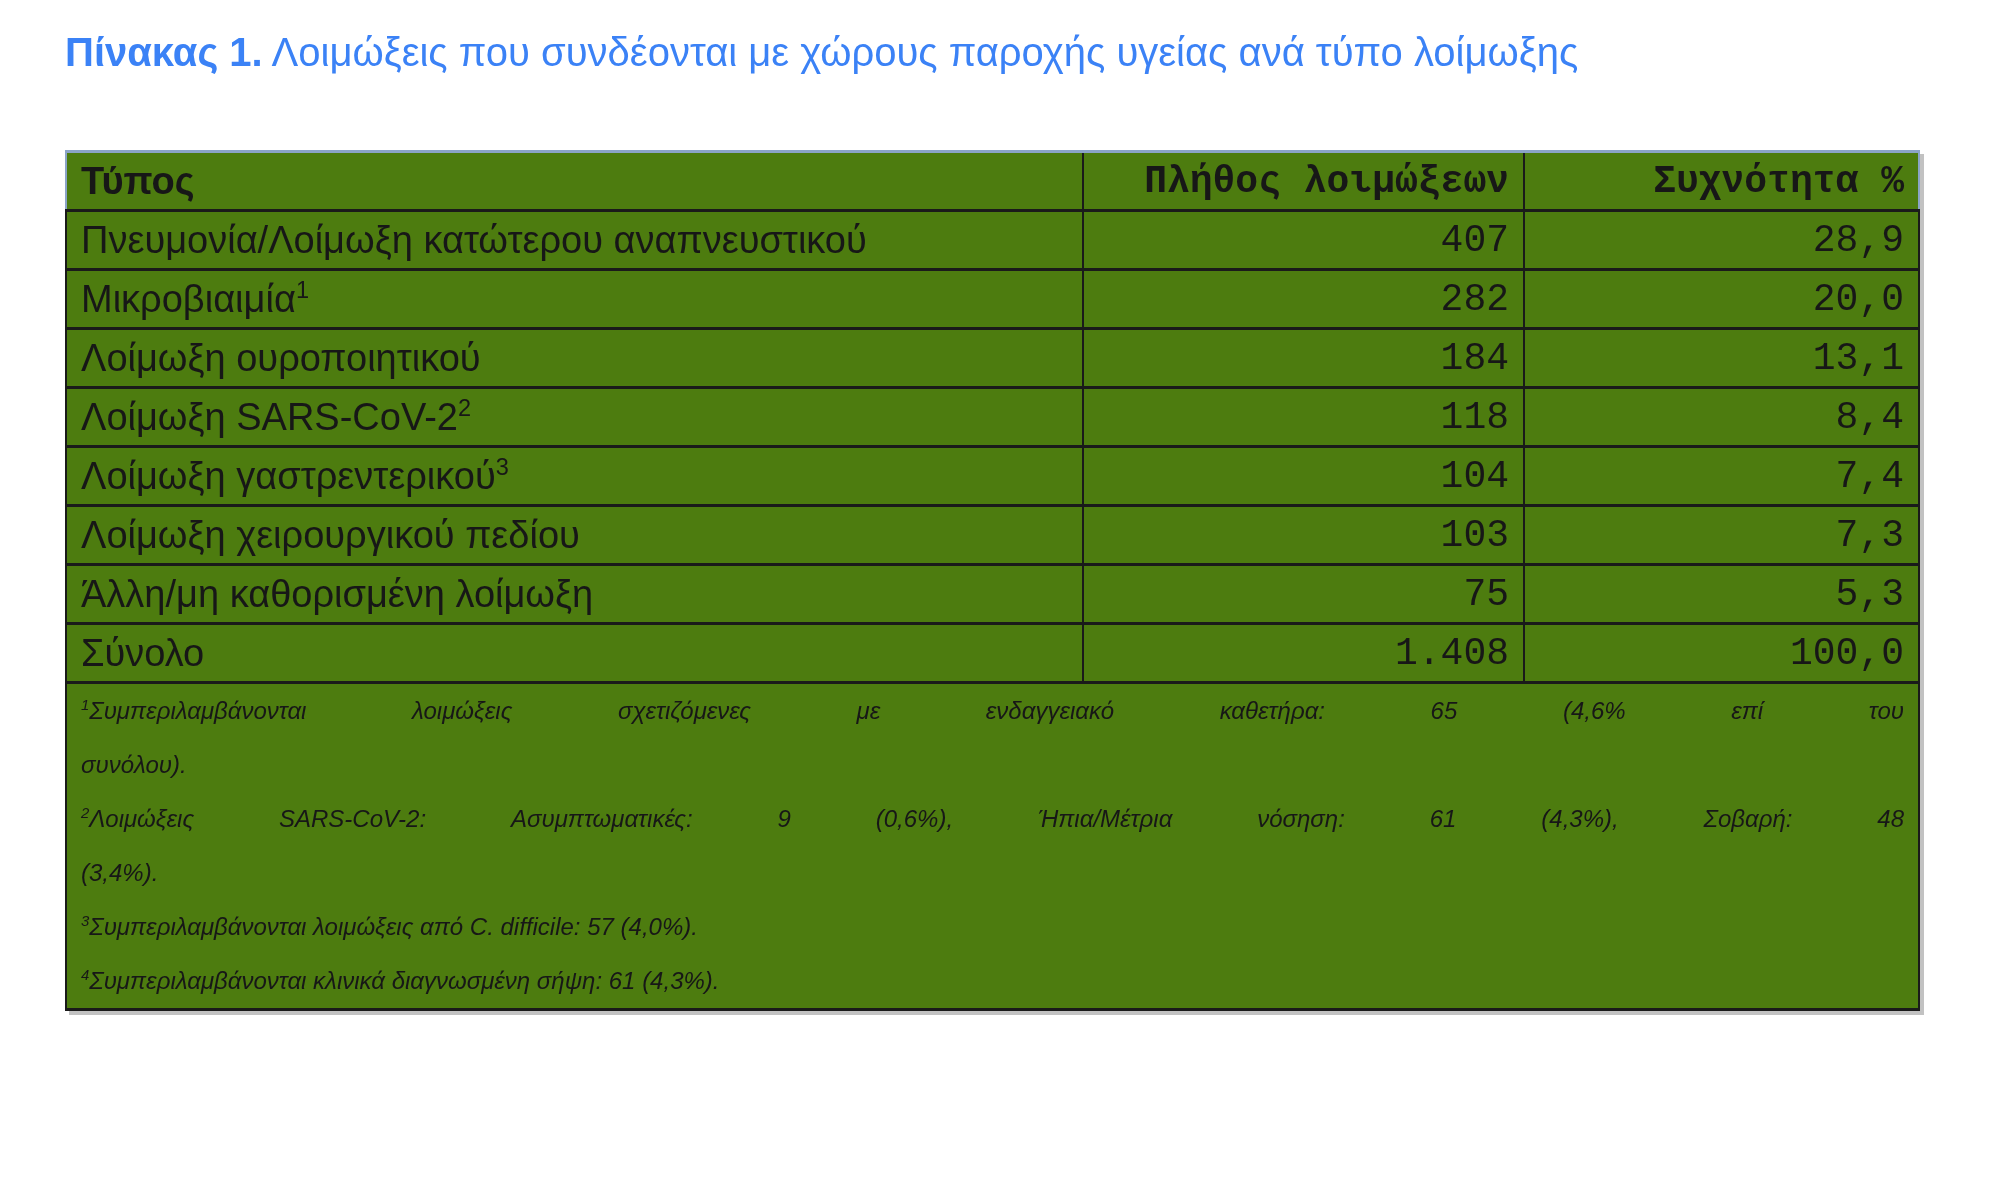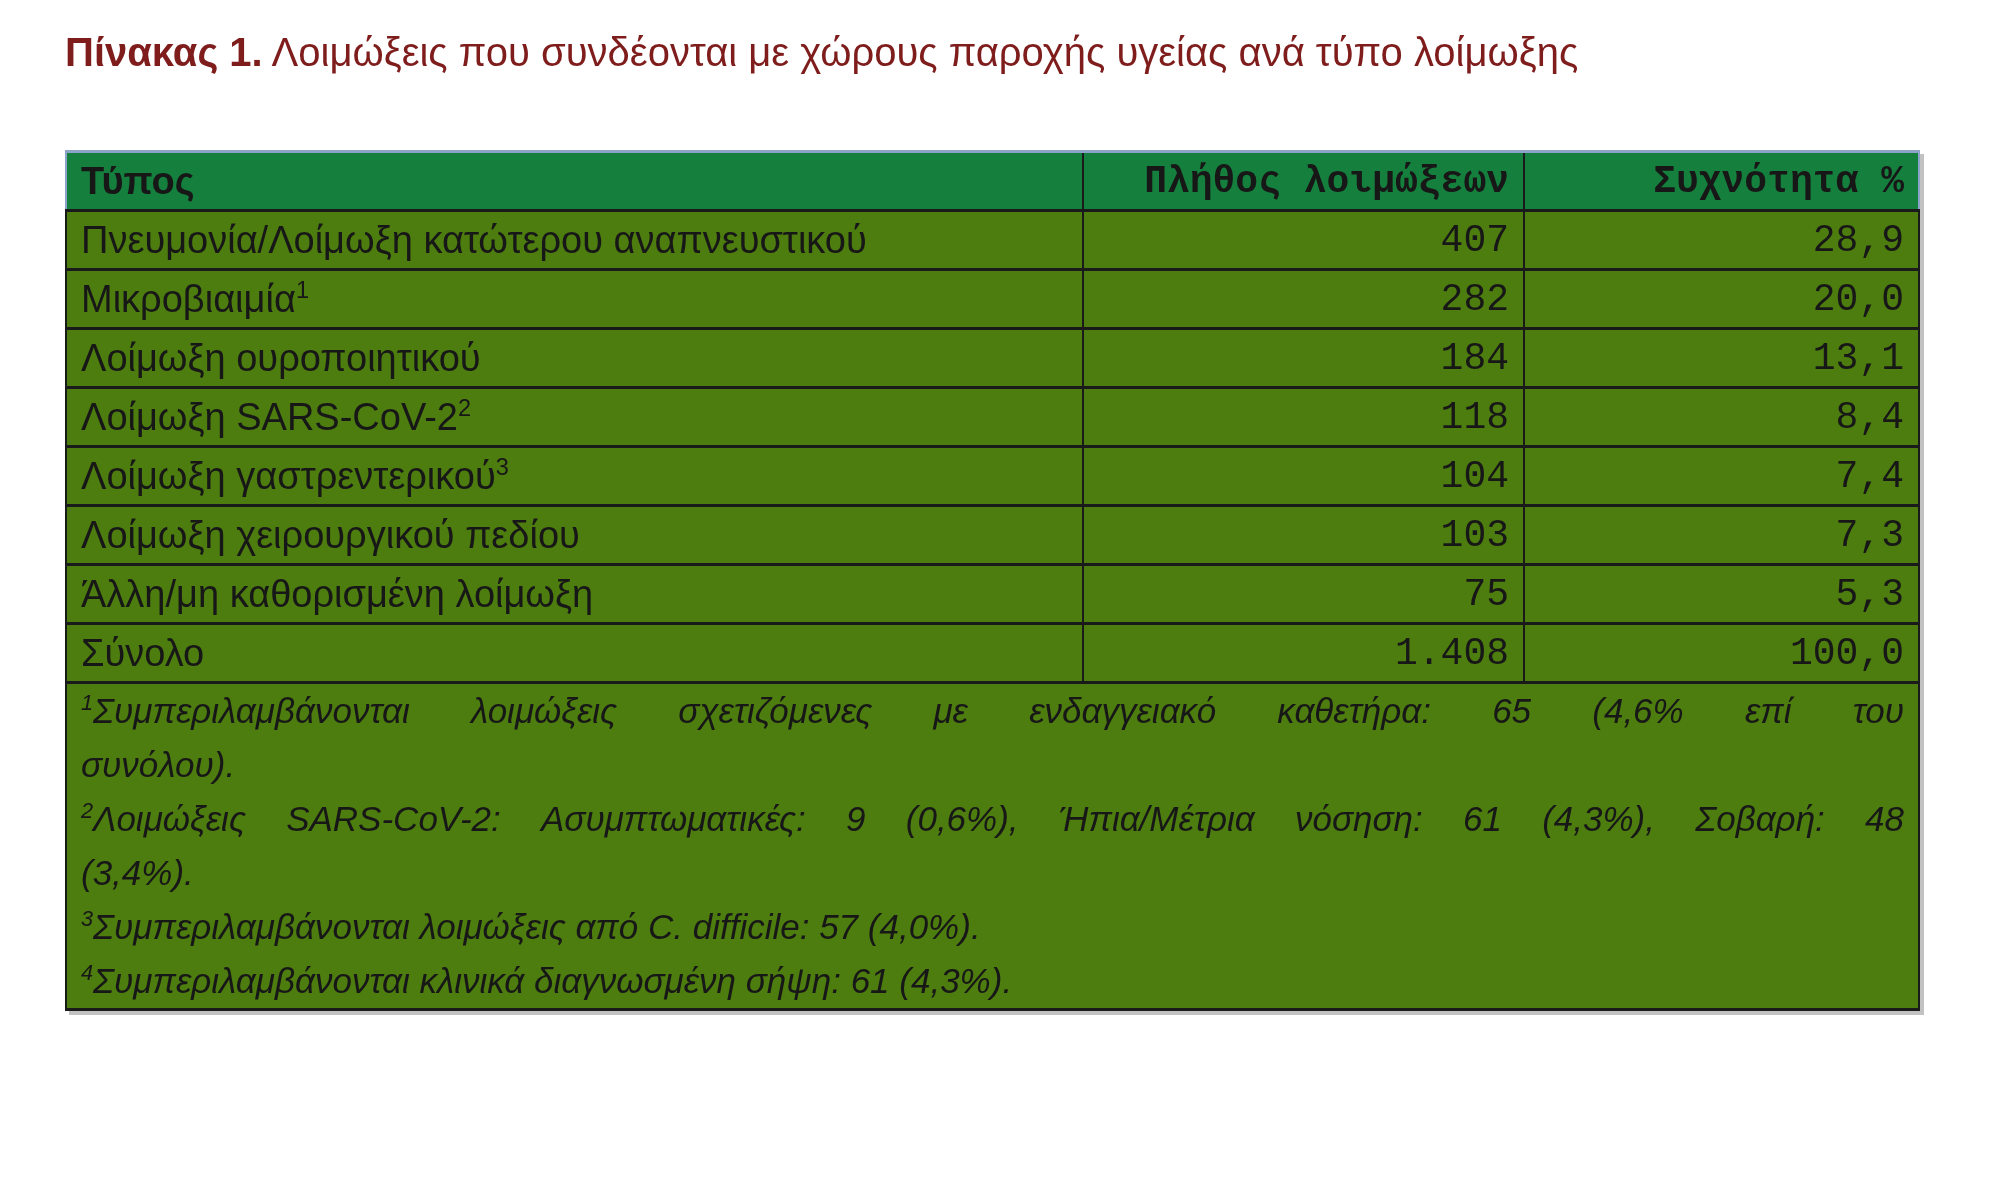--- a/index.html
+++ b/index.html
@@ -11,21 +11,21 @@
     font-family: "Liberation Sans", sans-serif;
     color: #171717;
   }
 
   
   .doc-title {
     position: absolute;
     left: 65px; top: 26px;
     font-size: 40px;
     line-height: 52px;
-    color: #7f1d1d;
+    color: #3b82f6;
     white-space: nowrap;
   }
   .doc-title .t-label { font-weight: bold; }
 
   
   table.infections {
     position: absolute;
     left: 65px; top: 150px;
     width: 1853px;
     border-collapse: collapse;
@@ -37,38 +37,38 @@
     border-top: 3px solid #1a1a1a;
     border-bottom: 3px solid #1a1a1a;
     border-left: 2px solid #1a1a1a;
     border-right: 2px solid #1a1a1a;
     background: #4d7c0f;
     padding: 0 14px;
     height: 56px;
     overflow: hidden;
   }
   table.infections thead th {
-    background: #15803d;
+    background: #4d7c0f;
     font-weight: bold;
     border-top: 3px solid #8ba4c7;
   }
   table.infections thead th:first-child { border-left-color: #8ba4c7; }
   table.infections thead th:last-child  { border-right-color: #8ba4c7; margin-left: 32px; }
 
   th.c-type, td.c-type { text-align: left; }
   th.c-num,  td.c-num  { text-align: right; font-family: Liberation Mono, monospace; }
   sup { font-size: 0.62em; line-height: 0; }
 
   
   td.footnotes-cell {
     height: 318px;
     vertical-align: top;
     padding: 5px 16px 0 14px;
     font-style: italic;
-    font-size: 35px;
+    font-size: 24px;
   }
   .fn-line {
     line-height: 54px;
     text-align: left;
   }
   .fn-line.stretch { text-align: justify; text-align-last: justify; }
 </style>
 </head>
 <body>
 

